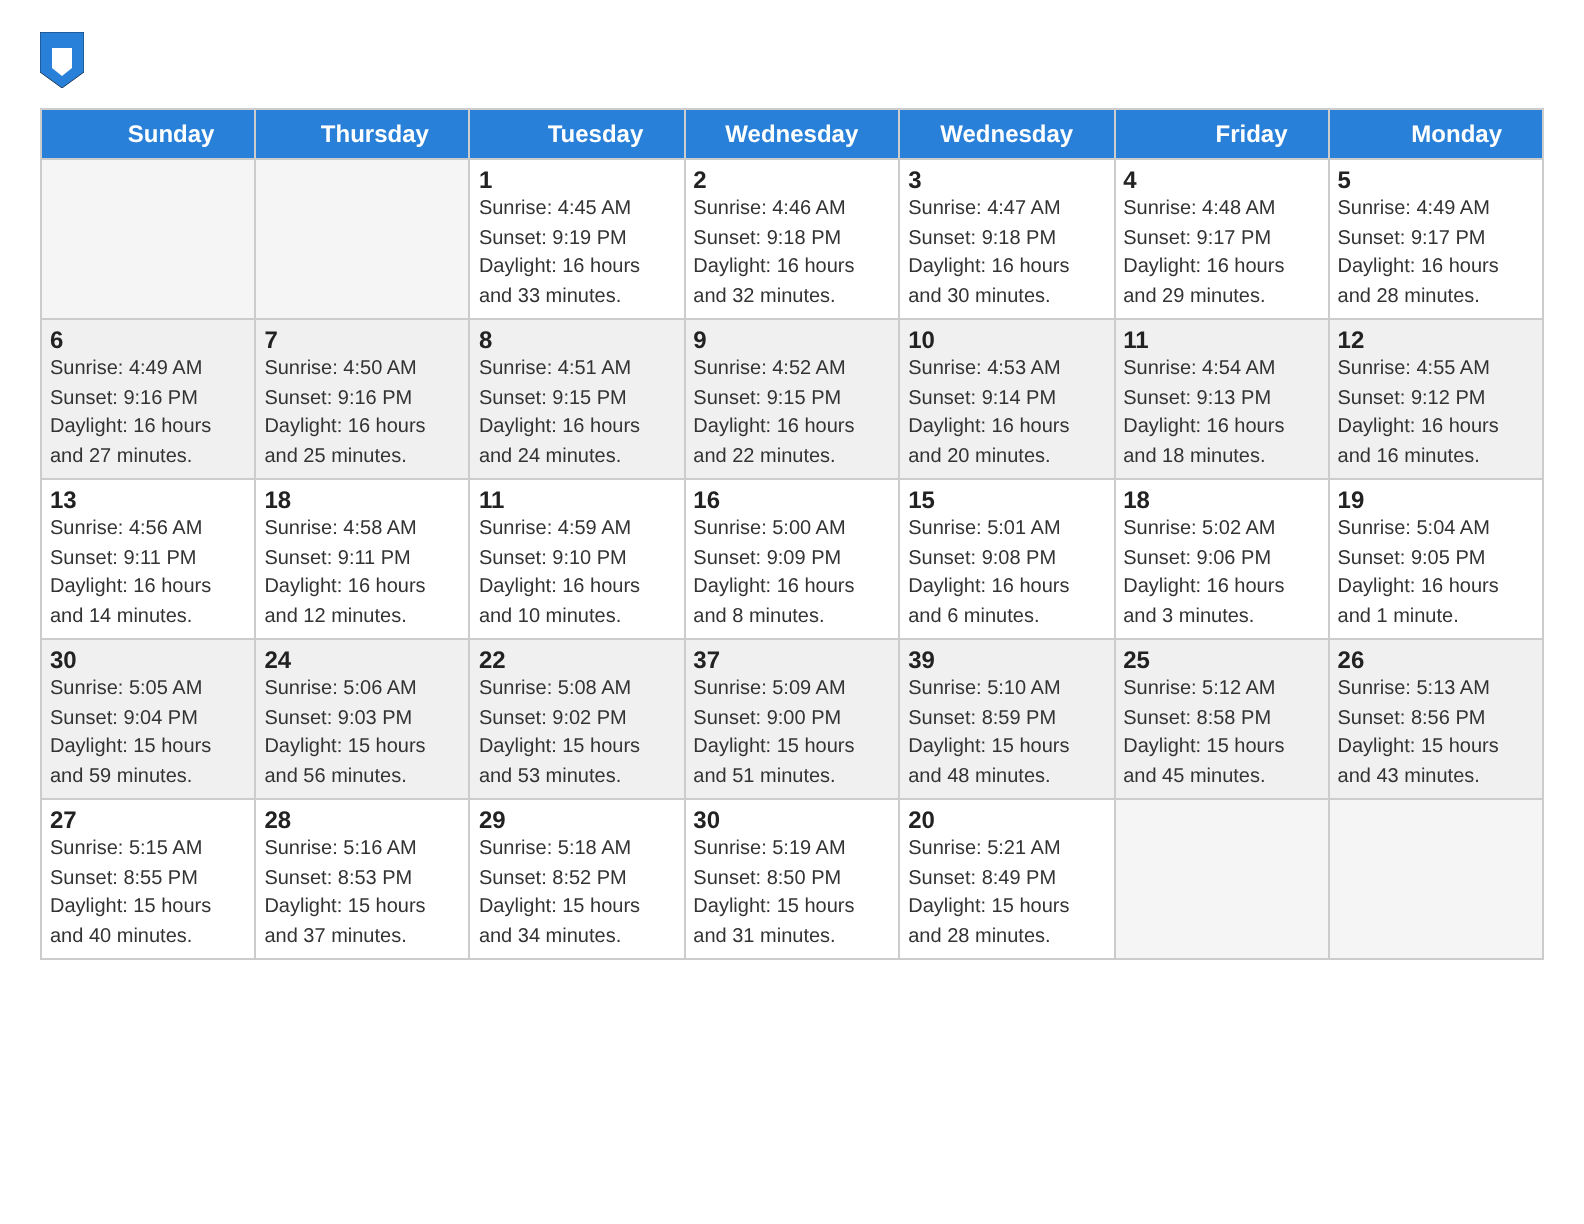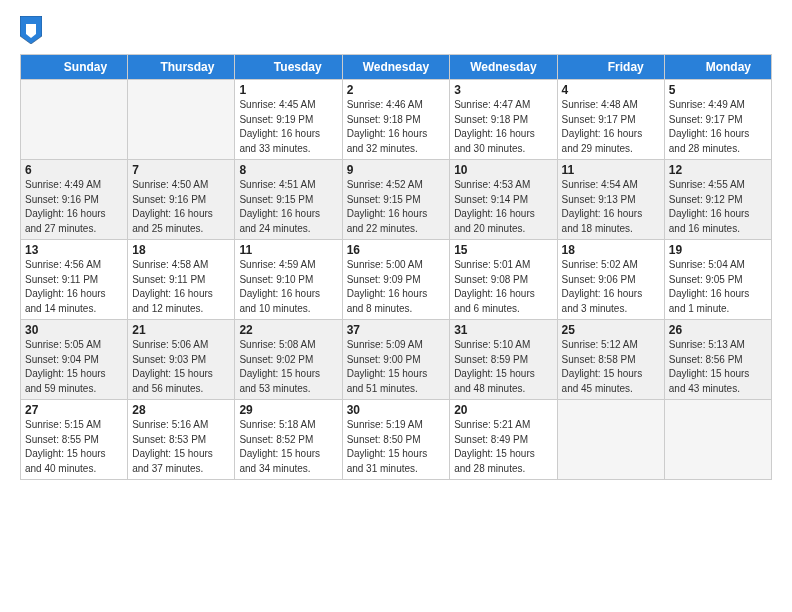--- a/index.html
+++ b/index.html
@@ -219,33 +219,33 @@
             <span class="day-num">19</span>
             <div class="day-info">Sunrise: 5:04 AM<br>Sunset: 9:05 PM<br>Daylight: 16 hours and 1 minute.</div>
           </td>
         </tr>
         <tr class="row-shaded">
           <td>
             <span class="day-num">30</span>
             <div class="day-info">Sunrise: 5:05 AM<br>Sunset: 9:04 PM<br>Daylight: 15 hours and 59 minutes.</div>
           </td>
           <td>
-            <span class="day-num">21</span>
+            <span class="day-num">24</span>
             <div class="day-info">Sunrise: 5:06 AM<br>Sunset: 9:03 PM<br>Daylight: 15 hours and 56 minutes.</div>
           </td>
           <td>
             <span class="day-num">22</span>
             <div class="day-info">Sunrise: 5:08 AM<br>Sunset: 9:02 PM<br>Daylight: 15 hours and 53 minutes.</div>
           </td>
           <td>
             <span class="day-num">37</span>
             <div class="day-info">Sunrise: 5:09 AM<br>Sunset: 9:00 PM<br>Daylight: 15 hours and 51 minutes.</div>
           </td>
           <td>
-            <span class="day-num">31</span>
+            <span class="day-num">39</span>
             <div class="day-info">Sunrise: 5:10 AM<br>Sunset: 8:59 PM<br>Daylight: 15 hours and 48 minutes.</div>
           </td>
           <td>
             <span class="day-num">25</span>
             <div class="day-info">Sunrise: 5:12 AM<br>Sunset: 8:58 PM<br>Daylight: 15 hours and 45 minutes.</div>
           </td>
           <td>
             <span class="day-num">26</span>
             <div class="day-info">Sunrise: 5:13 AM<br>Sunset: 8:56 PM<br>Daylight: 15 hours and 43 minutes.</div>
           </td>

